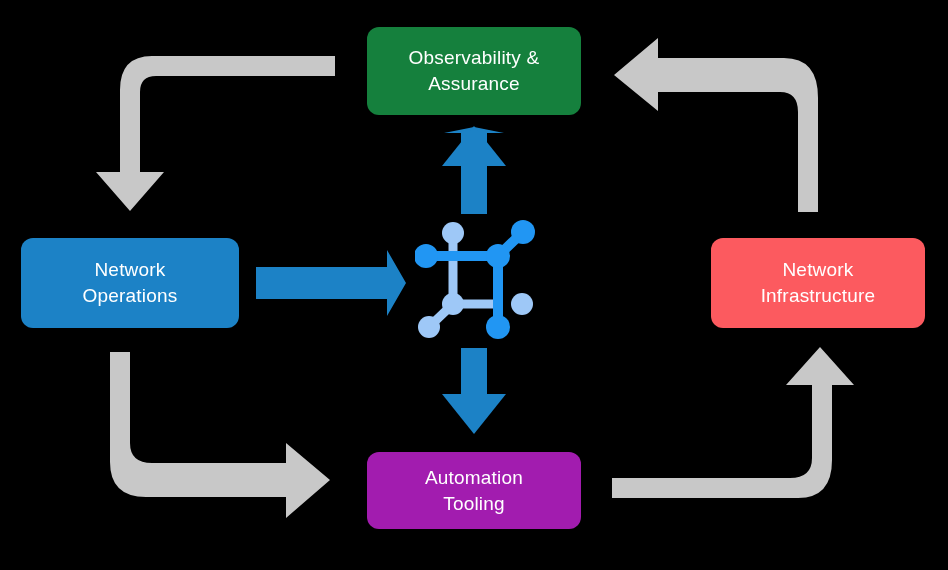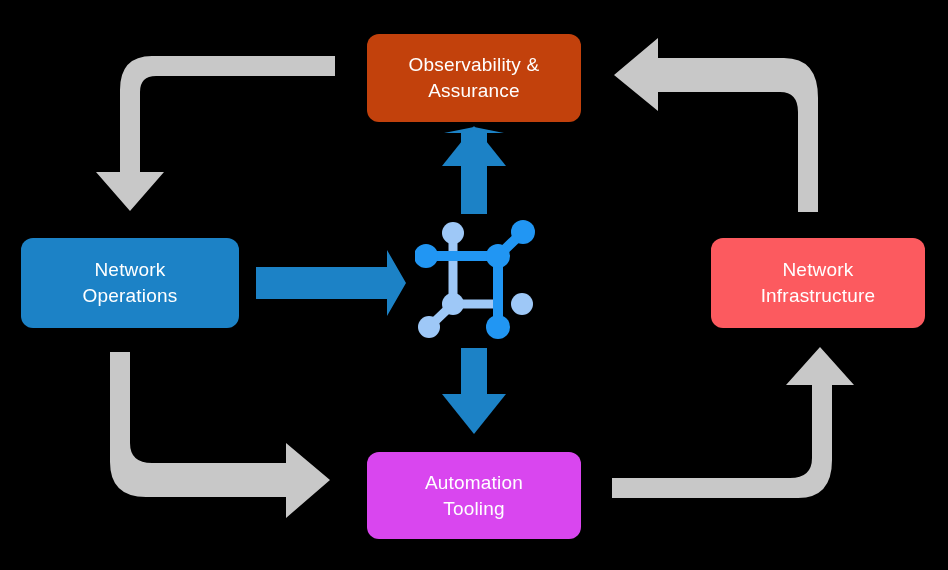--- a/index.html
+++ b/index.html
@@ -32,45 +32,45 @@
     letter-spacing: 0.2px;
     box-sizing: border-box;
     padding: 6px 10px;
   }
   .node-box span {
     display: block;
     white-space: pre-line;
   }
   #box-observability {
     left: 367px;
-    top: 34px;
+    top: 27px;
     width: 214px;
     height: 88px;
-    background: #c2410c;
+    background: #15803d;
   }
   #box-network-operations {
     left: 21px;
     top: 238px;
     width: 218px;
     height: 90px;
     background: #1c82c6;
   }
   #box-network-infrastructure {
     left: 711px;
     top: 238px;
     width: 214px;
     height: 90px;
     background: #fc5a5f;
   }
   #box-automation-tooling {
     left: 367px;
     top: 452px;
     width: 214px;
-    height: 87px;
-    background: #d946ef;
+    height: 77px;
+    background: #a21caf;
   }
   .svg-layer {
     position: absolute;
     left: 0;
     top: 0;
     width: 948px;
     height: 570px;
     pointer-events: none;
   }
   .icon-layer {

